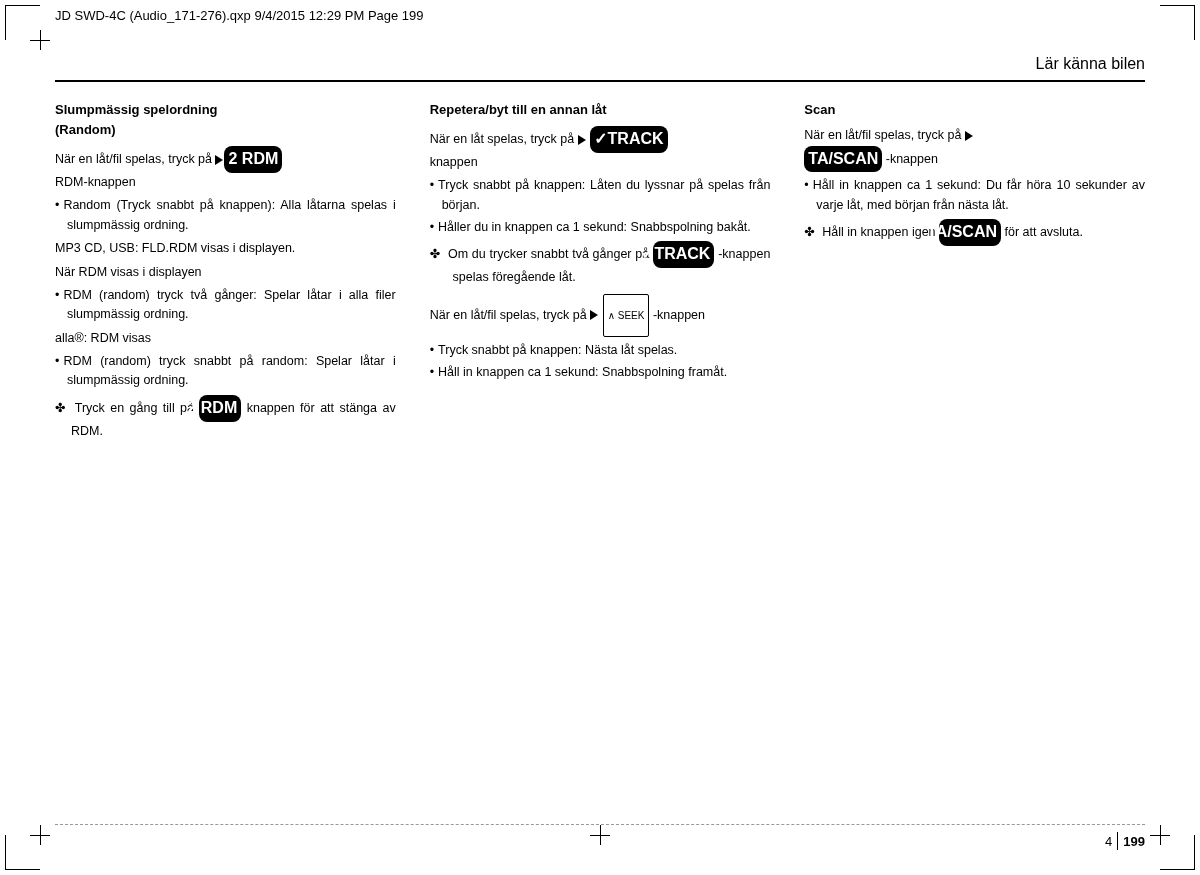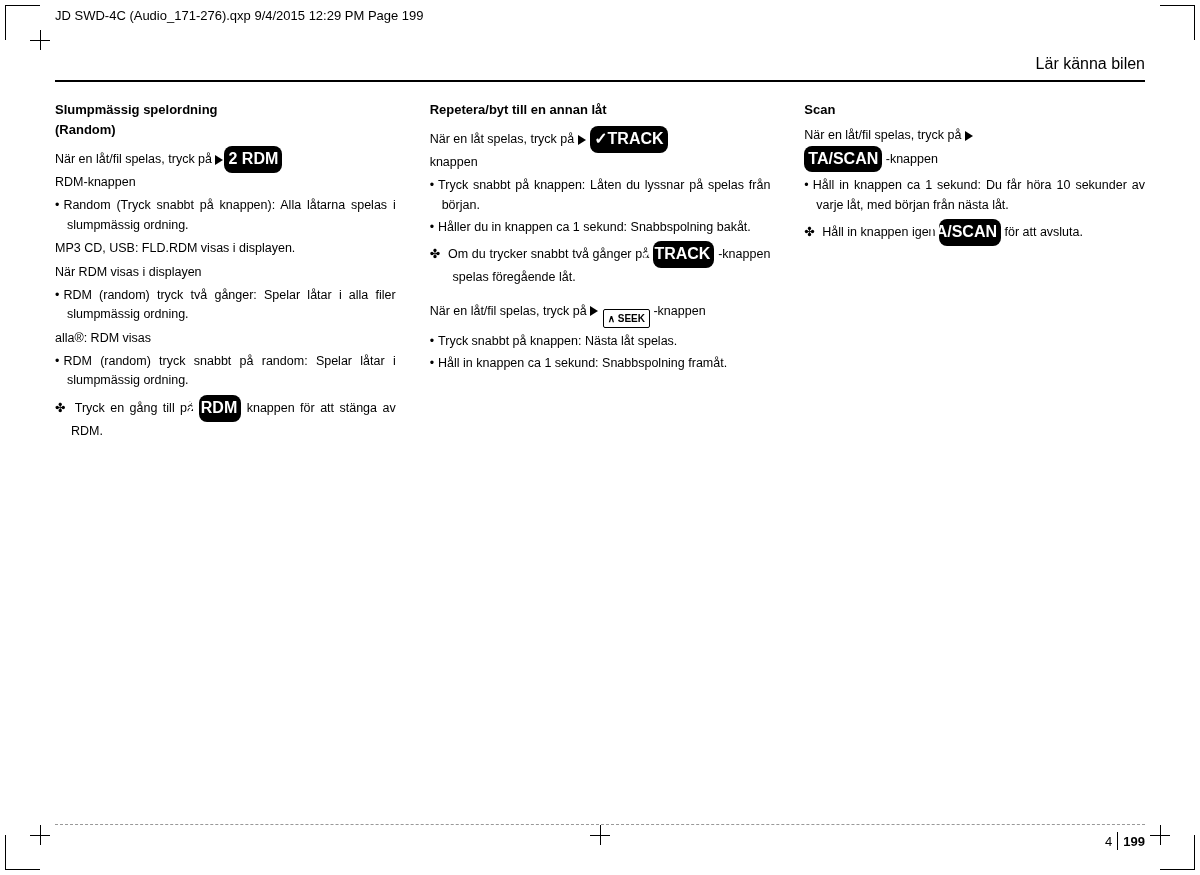--- a/index.html
+++ b/index.html
@@ -114,27 +114,26 @@
       padding: 1px 4px;
       border-radius: 8px;
       vertical-align: middle;
       white-space: nowrap;
     }
     .badge-outline {
       display: inline-block;
       background: #fff;
       color: #000;
       font-size: 10px;
-      font-weight: bold;
-      padding: 1px 4px;
+      font-weight: normal;
+      padding: 13px 4px;
       border: 1px solid #000;
       border-radius: 2px;
       vertical-align: middle;
       white-space: nowrap;
-      margin-top: 15px;
     }
 
     
     .play-tri {
       display: inline-block;
       width: 0;
       height: 0;
       border-top: 5px solid transparent;
       border-bottom: 5px solid transparent;
       border-left: 8px solid #000;

